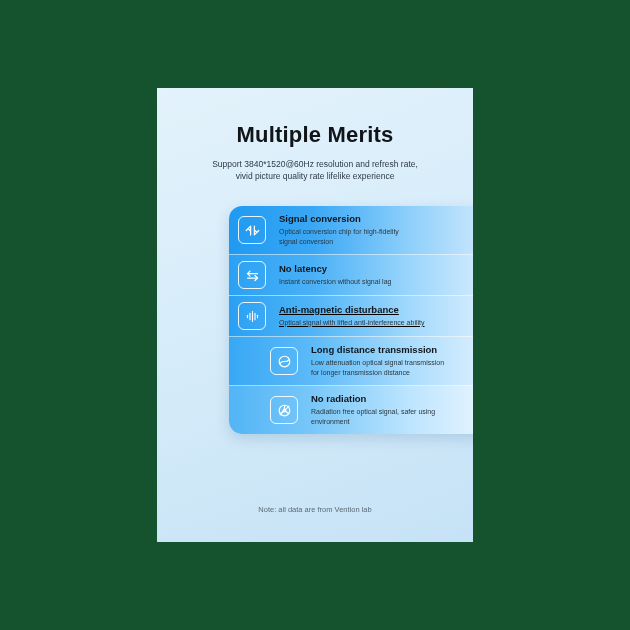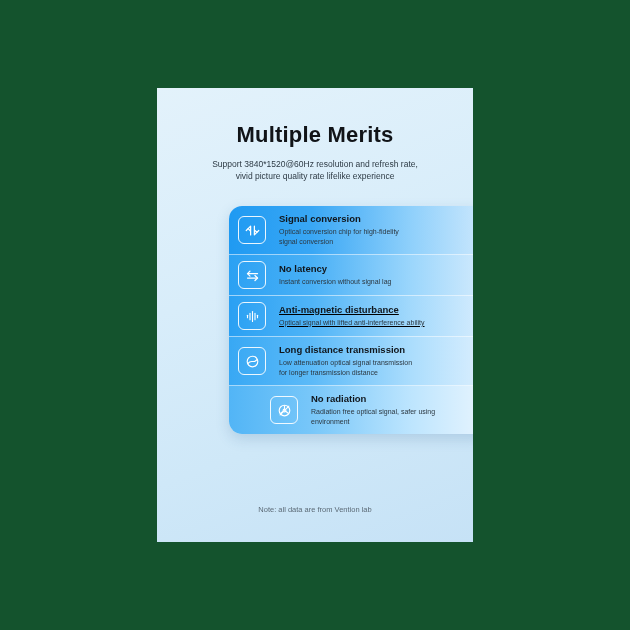--- a/index.html
+++ b/index.html
@@ -86,21 +86,21 @@
   .row-desc {
     margin-top: 2px;
     font-size: 7px;
     line-height: 9.5px;
     color: #2b3740;
   }
   
   .r0 { background: linear-gradient(90deg, #1f9af2 0%, #39a7f5 32%, #8fd0fb 70%, #cfe9fd 100%); }
   .r1 { background: linear-gradient(90deg, #2ba1f3 0%, #49b0f6 32%, #9bd6fc 70%, #d6ecfd 100%); }
   .r2 { background: linear-gradient(90deg, #2aa0f3 0%, #4fb4f7 32%, #a2d9fc 70%, #daeefe 100%); text-decoration: underline; }
-  .r3 { background: linear-gradient(90deg, #38a8f4 0%, #5cbaf8 32%, #abddfd 70%, #def0fe 100%); }
+  .r3 { background: linear-gradient(90deg, #38a8f4 0%, #5cbaf8 32%, #abddfd 70%, #def0fe 100%); padding-left: 32px; }
   .r4 { background: linear-gradient(90deg, #44aef5 0%, #69c0f8 32%, #b4e1fd 70%, #e3f2fe 100%); }
   .r5 { background: linear-gradient(90deg, #52b5f6 0%, #78c7f9 32%, #bde5fe 70%, #e9f5fe 100%); }
   .icon-box {
     width: 26px;
     height: 26px;
     border-radius: 6px;
     border: 1.2px solid rgba(255,255,255,0.9);
     display: flex;
     align-items: center;
     justify-content: center;

